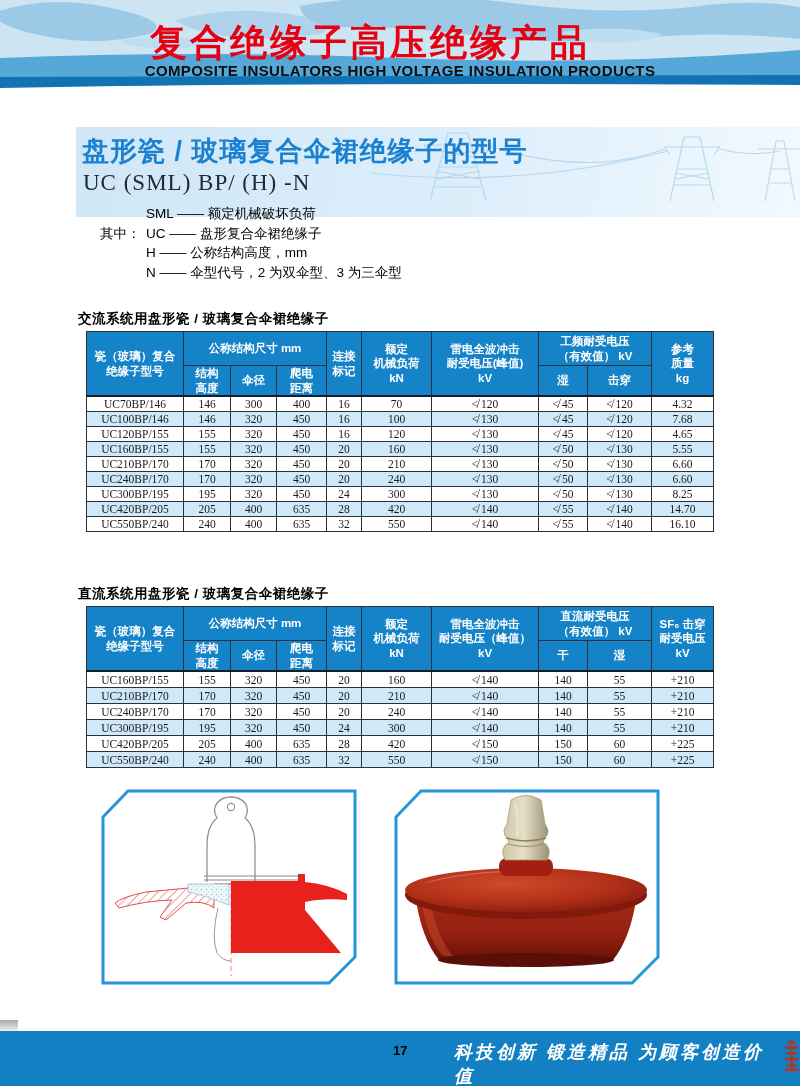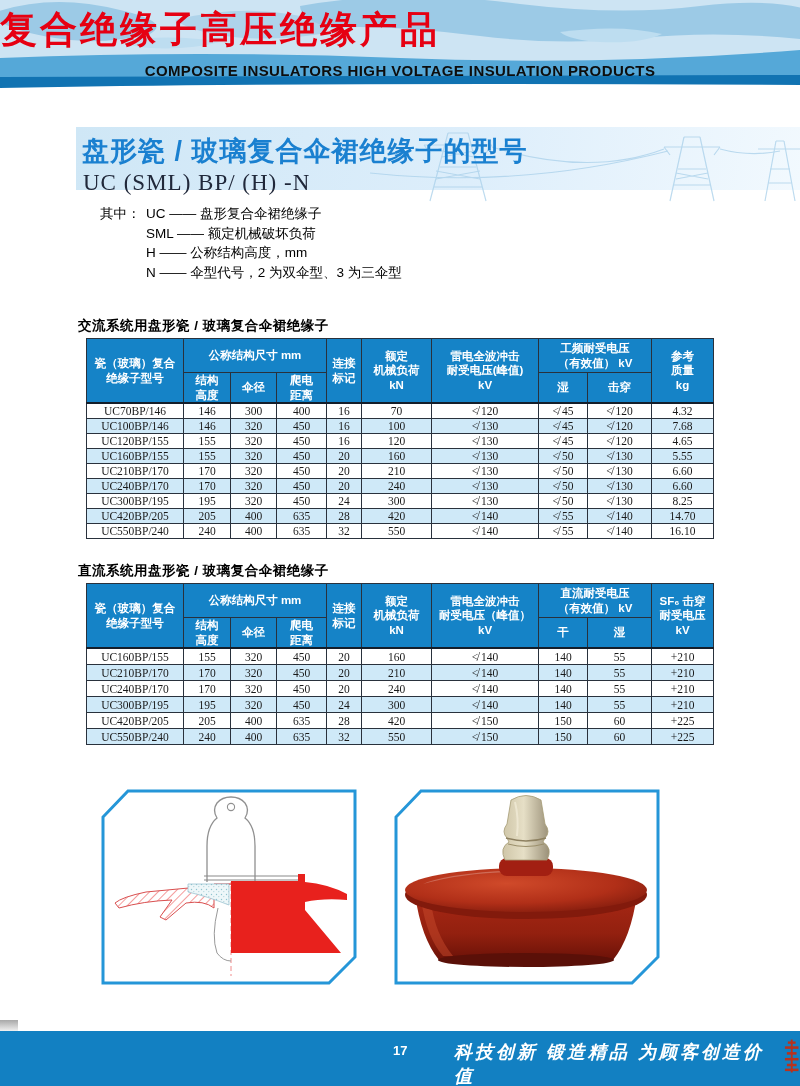--- a/index.html
+++ b/index.html
@@ -2,45 +2,45 @@
 <html><head>
 <meta charset="utf-8">
 <style>
   html,body{margin:0;padding:0;background:#fff;}
   .page{position:relative;width:800px;height:1086px;background:#fff;overflow:hidden;
         font-family:"Liberation Sans",sans-serif;}
 
   
   .banner{position:absolute;top:0;left:0;width:800px;height:97px;}
   .banner svg{position:absolute;top:0;left:0;}
-  .banner-cn{position:absolute;top:11px;left:0;width:740px;
+  .banner-cn{position:absolute;top:24px;left:0;width:740px;text-align:center;
              font-size:37px;font-weight:bold;color:#e60012;letter-spacing:3px;line-height:1;}
   .banner-en{position:absolute;top:63px;left:0;width:800px;text-align:center;
              font-size:15px;font-weight:bold;color:#0d0d0d;letter-spacing:.4px;line-height:1.1;}
 
   
-  .title-strip{position:absolute;top:127px;left:76px;width:724px;height:63px;
+  .title-strip{position:absolute;top:127px;left:76px;width:724px;height:90px;
                background:linear-gradient(100deg,#cfe7f6 0%,#ddeefb 55%,#f2f9fe 100%);}
   .title-strip svg{position:absolute;top:0;right:0;}
   .section-title{position:absolute;top:6px;left:6px;margin:0;font-size:27px;font-weight:bold;
                  color:#1a80d0;letter-spacing:1px;}
   .model-formula{position:absolute;top:43px;left:7px;font-family:"Liberation Serif",serif;
                  font-size:23px;color:#20283a;letter-spacing:1px;}
 
   
   .legend{position:absolute;top:204px;left:100px;font-size:13.5px;line-height:19.5px;color:#000;}
   .legend-line{white-space:nowrap;}
   .legend-line .indent{display:inline-block;width:46px;}
   .legend-prefix{display:inline-block;width:46px;}
 
   
   .tbl-block{position:absolute;left:78px;width:640px;}
   .tbl-ac{top:309px;}
-  .tbl-dc{top:554px;}
-  .tbl-title{margin:8px 0 3px 0;font-size:13.5px;font-weight:bold;color:#000;letter-spacing:.5px;}
+  .tbl-dc{top:584px;}
+  .tbl-title{margin:1px 0 3px 0;font-size:13.5px;font-weight:bold;color:#000;letter-spacing:.5px;}
   table{border-collapse:collapse;table-layout:fixed;margin-left:8px;width:627px;}
   th,td{border:1px solid #29313c;padding:0 1px;text-align:center;overflow:hidden;}
   thead th{background:#1583c7;color:#fff;font-size:11.5px;font-weight:bold;
            white-space:pre-line;line-height:1.25;}
   thead tr:first-child th{height:33px;}
   thead tr:last-child th{height:29px;}
   thead{border-bottom:2px solid #141e2a;}
   tbody td{font-family:"Liberation Serif",serif;font-size:11.5px;color:#1a1a1a;height:14px;}
   .tbl-dc tbody td{height:15px;}
   tbody tr:nth-child(even) td{background:#cfe9f8;}
@@ -50,21 +50,21 @@
 
   
   .figure{position:absolute;}
   .fig-left{top:788px;left:100px;}
   .fig-right{top:788px;left:393px;}
 
   
   .curl{position:absolute;top:1020px;left:0;width:18px;height:12px;
         background:linear-gradient(180deg,#a8a8a8,#f6f6f6);}
   .footer{position:absolute;top:1031px;left:0;width:800px;height:55px;background:#1280c2;}
-  .page-num{position:absolute;top:12px;left:393px;color:#ffffff;font-size:13px;font-weight:bold;}
+  .page-num{position:absolute;top:12px;left:393px;color:#000000;font-size:13px;font-weight:bold;}
   .slogan-wrap{position:absolute;top:6px;left:448px;display:flex;align-items:flex-start;}
   .slogan{display:inline-block;font-size:18px;font-weight:bold;font-style:italic;color:#fff;
           letter-spacing:3px;padding:3px 6px 5px 6px;border-bottom:2px solid rgba(225,250,240,.85);}
   .ins-icon{margin-left:2px;margin-top:2px;}
 </style>
 </head>
 <body>
 
 <div class="page">
 
@@ -92,22 +92,22 @@
         <path d="M300,74 L314,10 M344,74 L330,10 M314,10 L330,10 M304,58 L340,58 M308,42 L336,42 M306,52 L338,46 M338,52 L306,46 M294,20 L350,20 M294,20 L300,28 M350,20 L344,28"></path>
         <path d="M395,74 L406,14 M425,74 L414,14 M406,14 L414,14 M398,56 L422,56 M400,42 L420,42 M388,22 L430,22"></path>
         <path d="M0,46 Q150,62 298,24 M122,20 Q220,50 294,22 M350,22 Q380,30 410,24"></path>
       </g>
     </svg>
     <h1 class="section-title">盘形瓷 / 玻璃复合伞裙绝缘子的型号</h1>
     <div class="model-formula">UC (SML) BP/ (H) -N</div>
   </section>
 
   <section class="legend">
+    <div class="legend-line"><span class="indent"></span><span>SML —— 额定机械破坏负荷</span></div>
     <div class="legend-line"><span class="legend-prefix">其中：</span><span>UC —— 盘形复合伞裙绝缘子</span></div>
-    <div class="legend-line"><span class="indent"></span><span>SML —— 额定机械破坏负荷</span></div>
     <div class="legend-line"><span class="indent"></span><span>H —— 公称结构高度，mm</span></div>
     <div class="legend-line"><span class="indent"></span><span>N —— 伞型代号，2 为双伞型、3 为三伞型</span></div>
   </section>
 
   <section class="tbl-block tbl-ac">
     <h2 class="tbl-title">交流系统用盘形瓷 / 玻璃复合伞裙绝缘子</h2>
     <table>
       <colgroup>
         <col class="c-model">
           <col class="c-h">

